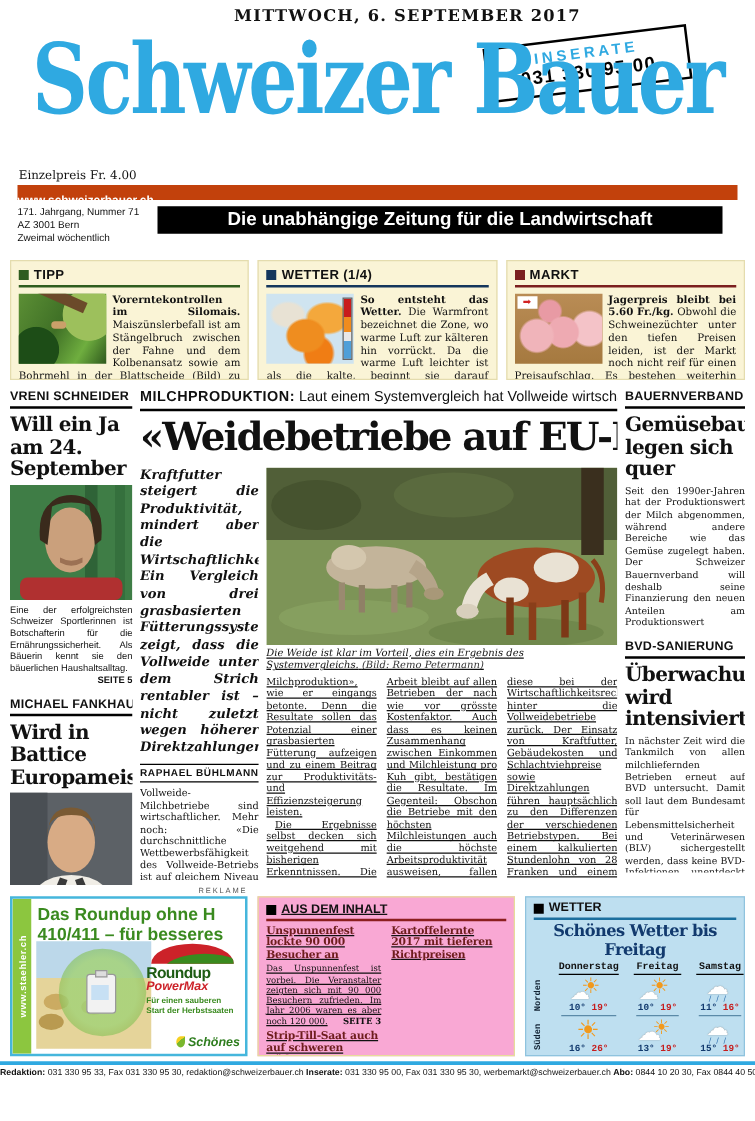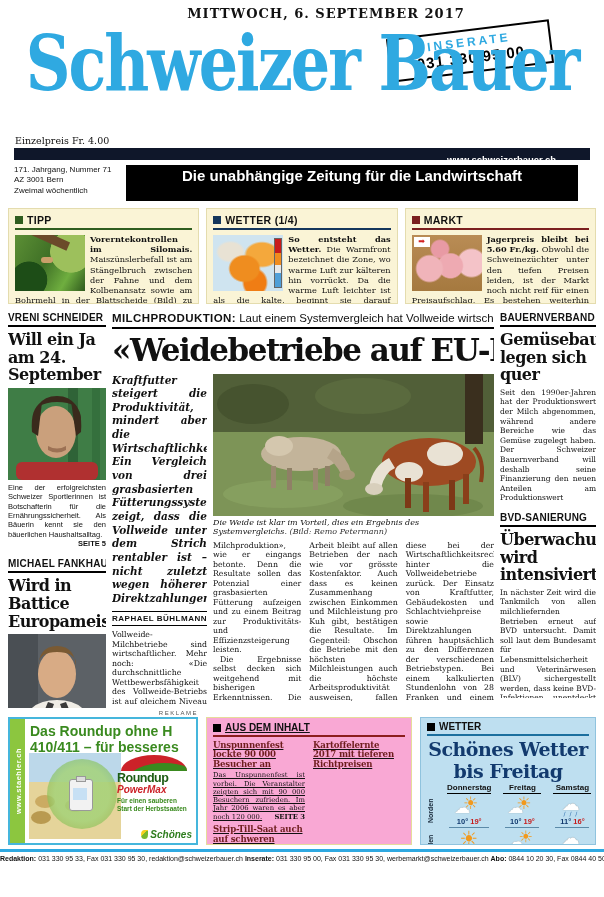--- a/index.html
+++ b/index.html
@@ -14,27 +14,27 @@
   .masthead{position:absolute;left:0;right:0;top:4px;text-align:center;
     font-family:"DejaVu Serif",serif;font-weight:bold;font-size:62px;line-height:1;
     color:#2fa9e1;letter-spacing:-2px;transform:scaleY(1.25);transform-origin:top center;z-index:2;}
   .inserate-box{position:absolute;top:8px;right:52px;width:148px;padding:4px 6px 5px;
     background:#fff;border:2px solid #000;transform:rotate(-7deg);text-align:center;z-index:1;}
   .inserate-label{font-family:"Liberation Sans",sans-serif;font-weight:bold;font-size:12px;
     color:#2fa9e1;letter-spacing:3px;}
   .inserate-phone{font-family:"Liberation Sans",sans-serif;font-weight:bold;font-size:15px;
     color:#000;letter-spacing:1px;}
   .price{font-size:9.5px;margin:2px 0 2px 15px;font-family:"DejaVu Serif",serif;}
-  .blue-bar{height:12px;margin:0 14px;background:#0f172a;text-align:right;}
+  .blue-bar{height:12px;margin:0 14px;background:#c2410c;}
   .site-url{font-family:"Liberation Sans",sans-serif;font-weight:bold;font-size:9.5px;
     color:#fff;line-height:12px;padding-right:34px;}
   .issue-row{display:flex;align-items:flex-start;margin:5px 14px 0;}
   .issue-info{width:100px;font-family:"Liberation Sans",sans-serif;font-size:8px;line-height:1.3;}
   .tagline-bar{flex:1;margin:0 12px;background:#000;color:#fff;text-align:center;
-    font-family:"Liberation Sans",sans-serif;font-weight:bold;font-size:15px;line-height:22px;height:36px;}
+    font-family:"Liberation Sans",sans-serif;font-weight:bold;font-size:15px;line-height:22px;height:22px;}
   .barcode{width:112px;text-align:center;}
   .barcode-stripes{height:20px;margin:0 4px;
     background:repeating-linear-gradient(90deg,#000 0 1px,#fff 1px 3px,#000 3px 4px,#fff 4px 7px,#000 7px 9px,#fff 9px 11px);}
   .barcode-num{font-family:"DejaVu Sans Mono",monospace;font-size:7px;letter-spacing:1px;}
 
   
   .teasers{display:flex;gap:7px;margin:6px 8px 0;height:96px;}
   .teaser{flex:1;background:#faf4d6;border:1px solid #e4dcae;padding:5px 6px;overflow:hidden;}
   .teaser-head{font-family:"Liberation Sans",sans-serif;font-weight:bold;font-size:10.5px;
     letter-spacing:.3px;padding-bottom:2px;margin-bottom:4px;display:flex;align-items:center;gap:4px;}
@@ -148,23 +148,23 @@
   .inhalt-grid{display:grid;grid-template-columns:1fr 1fr;gap:4px 8px;}
   .inhalt-item h4{margin:0 0 2px;font-family:"DejaVu Serif",serif;font-size:8.6px;line-height:1.1;
     color:#6e1d1d;letter-spacing:-.2px;}
   .inhalt-item p{margin:0;font-size:6.8px;line-height:1.22;text-align:justify;hyphens:auto;}
   .inhalt-item .page-ref{font-size:6.8px;}
 
   
   .wetterbox{flex:1;background:#bedff0;border:1px solid #8fc3de;padding:3px 6px;overflow:hidden;position:relative;}
   .wetter-head{font-family:"Liberation Sans",sans-serif;font-weight:bold;font-size:10px;
     display:flex;align-items:center;gap:4px;border-bottom:2px solid #1c6f9e;padding-bottom:2px;}
-  .wetter-title{font-family:"DejaVu Serif",serif;font-weight:bold;font-size:19px;color:#123a6e;
+  .wetter-title{font-family:"DejaVu Serif",serif;font-weight:bold;font-size:13px;color:#123a6e;
     letter-spacing:-.5px;margin:2px 0 1px;text-align:center;}
-  .wtable{display:grid;grid-template-columns:14px 1fr 1fr 1fr;font-family:Liberation Sans, sans-serif;}
+  .wtable{display:grid;grid-template-columns:14px 1fr 1fr 1fr;font-family:Liberation Mono, monospace;}
   .wday{font-weight:bold;font-size:8px;text-align:center;border-bottom:1.5px solid #000;
     margin:0 6px;padding-bottom:1px;}
   .wregion{writing-mode:vertical-rl;transform:rotate(180deg);font-weight:bold;font-size:7px;
     text-align:center;color:#123;}
   .wcell{text-align:center;border-bottom:1px solid #5b8aa8;margin:0 8px;padding:1px 0 1px;}
   .wtemps{font-size:7.5px;font-weight:bold;}
   .t-low{color:#123a6e;} .t-high{color:#c61d1d;}
   .wicon{display:block;height:22px;position:relative;margin:0 auto;width:34px;}
   .wicon::before,.wicon::after{position:absolute;line-height:1;font-family:"DejaVu Sans",sans-serif;}
   .wicon[data-icon="sun"]::before{content:"☀";color:#f2991c;font-size:21px;left:7px;top:0;}
@@ -301,21 +301,21 @@
       <div class="art-headline">«Weidebetriebe auf EU-Niveau»</div>
       <div class="art-grid">
         <div style="overflow:hidden;">
           <div class="art-lead">Kraftfutter steigert die Produktivität, mindert aber die Wirtschaftlichkeit. Ein Vergleich von drei grasbasierten Fütterungssystemen zeigt, dass die Vollweide unter dem Strich rentabler ist – nicht zuletzt wegen höherer Direktzahlungen.</div>
           <div class="art-author">RAPHAEL BÜHLMANN</div>
           <div class="art-colbody" style="height:178px;">
             <p>Vollweide-Milchbetriebe sind wirtschaftlicher. Mehr noch: «Die durchschnittliche Wettbewerbsfähigkeit des Vollweide-Betriebs ist auf gleichem Niveau wie die der EU-Betriebe.» Dies ist ein Fazit eines Systemvergleichs unter der Leitung des Luzerner Berufsbildungszentrums Natur und Ernährung Hohenrain (BBZN) und der Hochschule für Agrar-, Forst- und Lebensmittelwissenschaften (Hafl). Das breit abgestützte Projekt «Erfolgreich Milch aus Gras» verglich drei grasbasierte Fütterungssysteme: Vollweide, Eingrasen mit wenig Kraftfutter und Eingrasen mit mehr Kraftfutter. Die Betriebsergebnisse dieser drei Betriebstypen wurden während dreier Jahre analysiert und die Resultate vergangenen Freitag am BBZN Hohenrain LU vorgestellt.</p>
 
           </div>
         </div>
-        <div style="overflow:hidden;">
+        <div style="overflow:hidden;text-decoration:underline;">
           <svg class="cow-photo" viewBox="0 0 281 142" preserveAspectRatio="none">
             <rect width="281" height="142" fill="#7d9457"></rect>
             <rect width="281" height="58" fill="#515f38"></rect>
             <ellipse cx="40" cy="30" rx="36" ry="20" fill="#46532f"></ellipse>
             <ellipse cx="150" cy="22" rx="48" ry="18" fill="#5a6a3e"></ellipse>
             <rect x="252" y="0" width="18" height="70" fill="#3a2f1e"></rect>
             <ellipse cx="70" cy="120" rx="60" ry="14" fill="#8aa463" opacity="0.7"></ellipse>
             <ellipse cx="200" cy="132" rx="70" ry="12" fill="#6d854a" opacity="0.8"></ellipse>
 
             <ellipse cx="88" cy="80" rx="40" ry="17" fill="#c3b49a"></ellipse>

